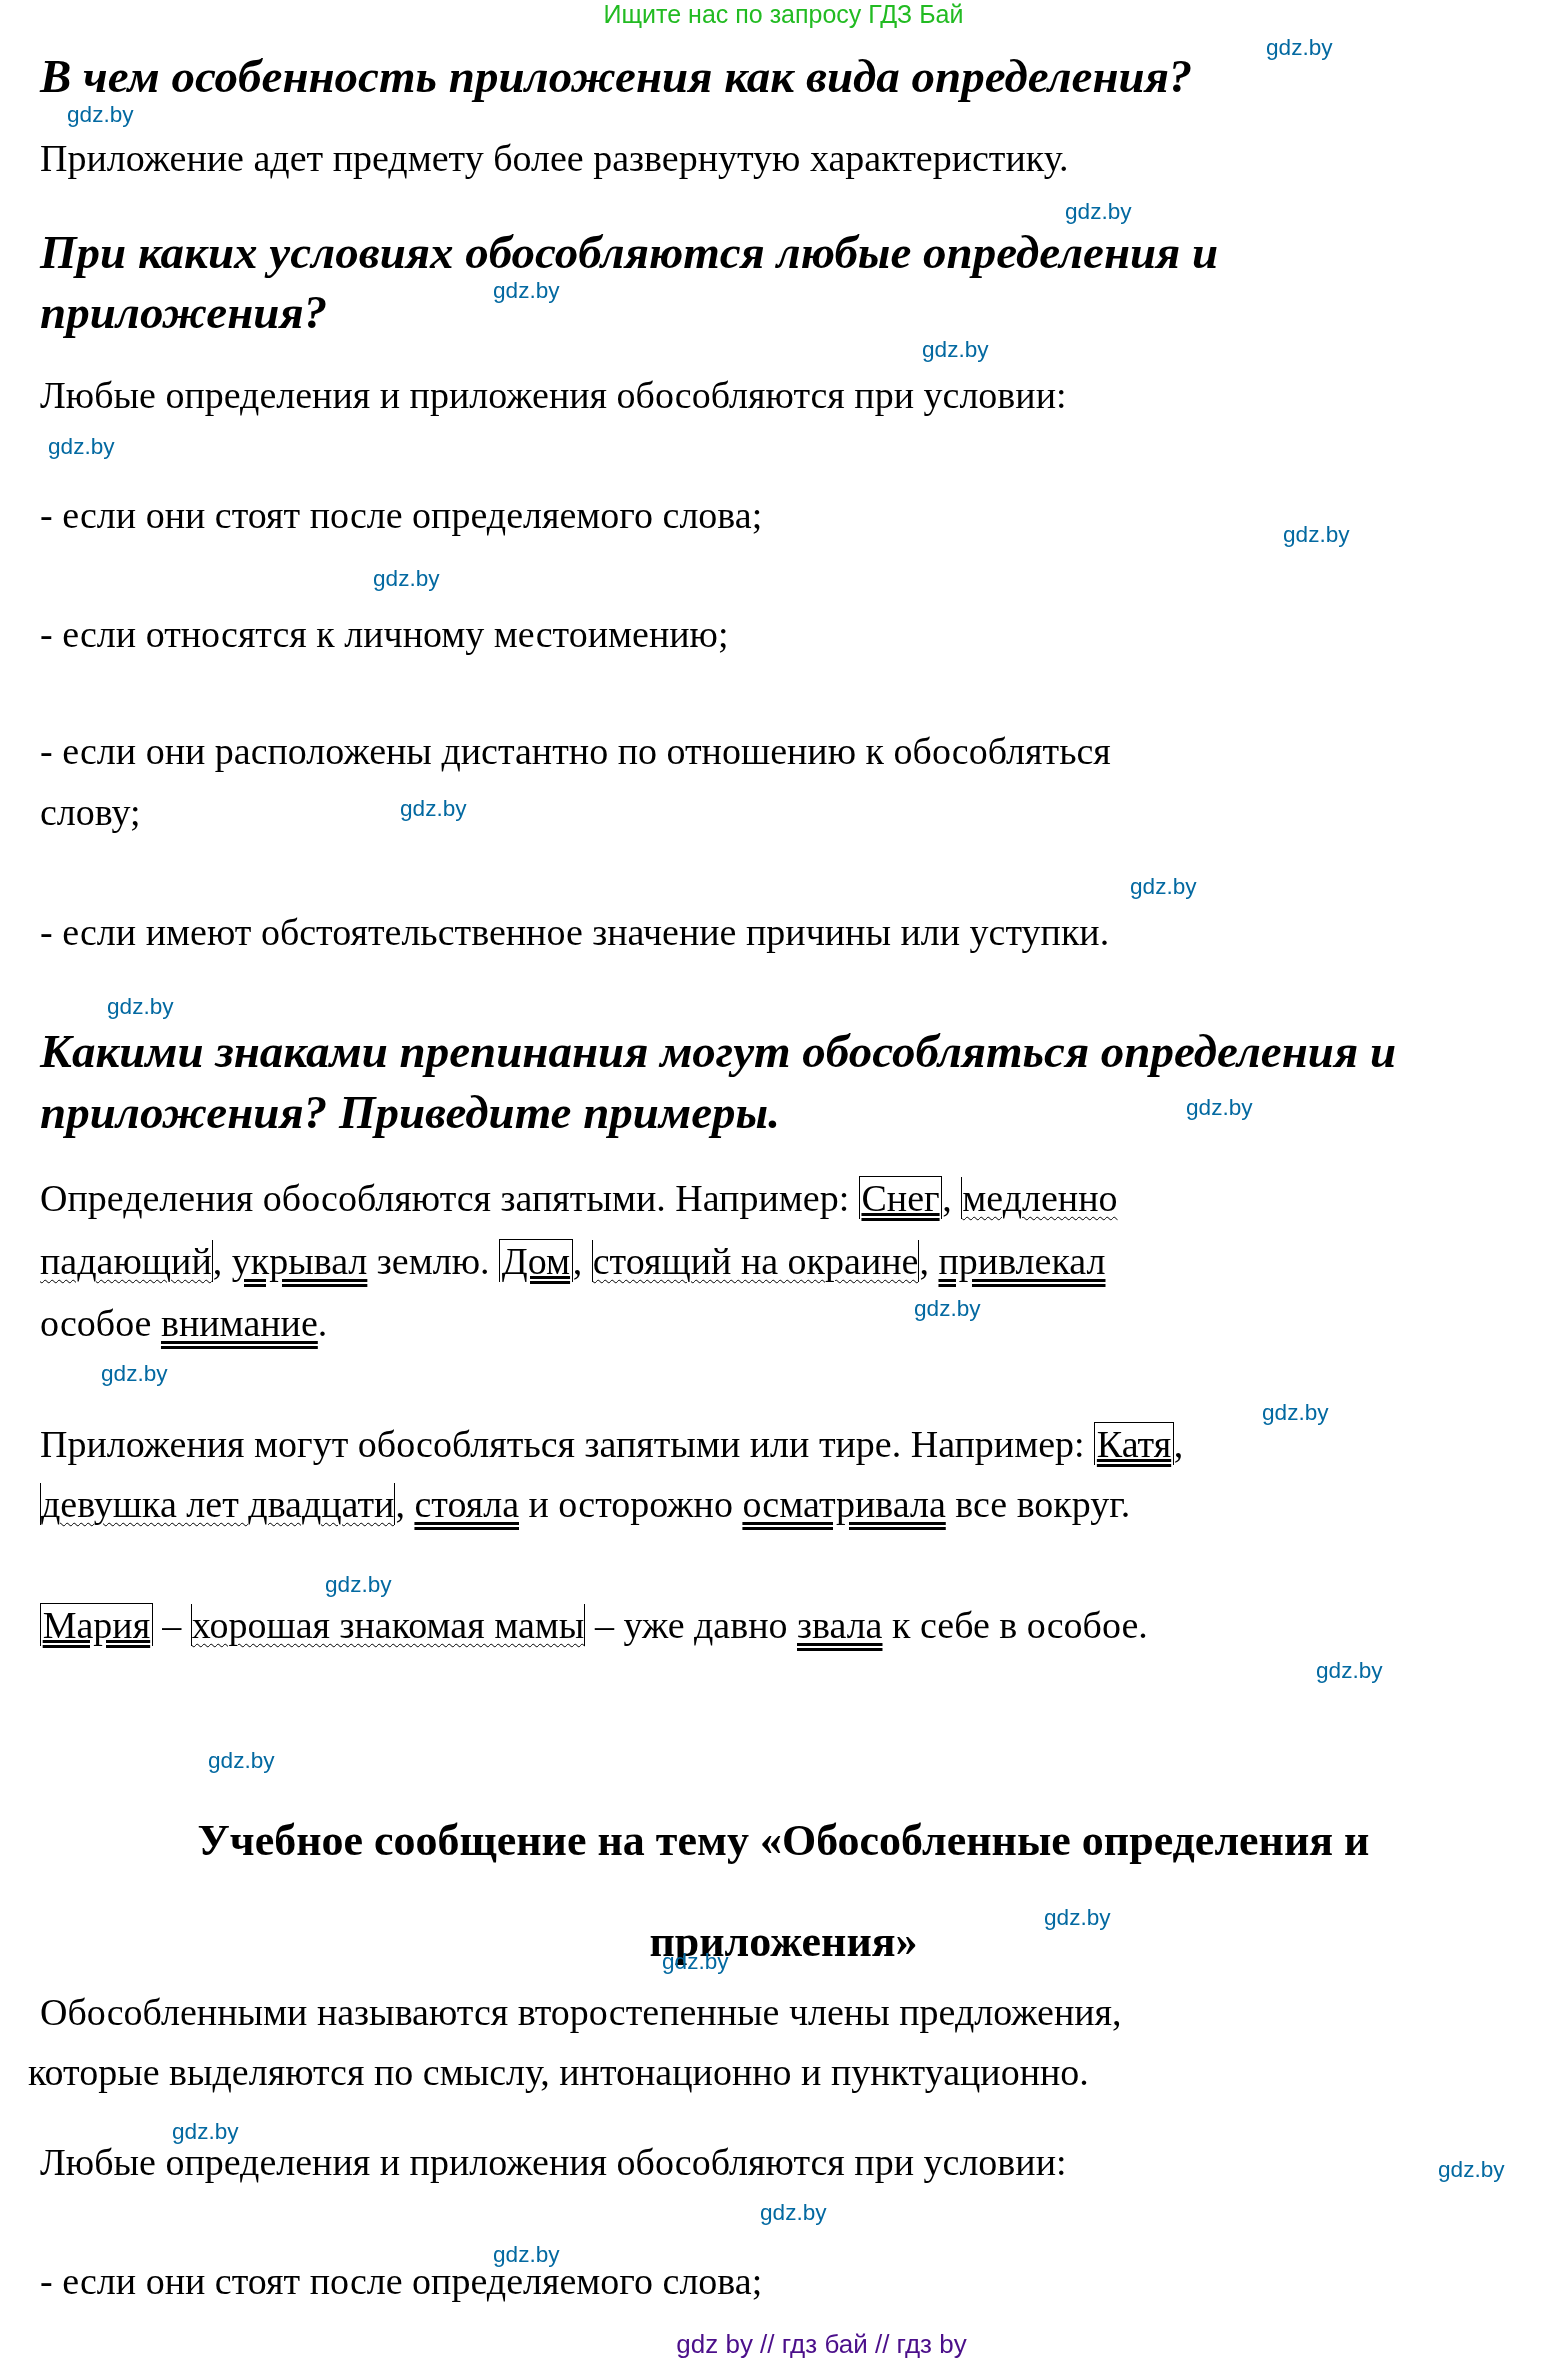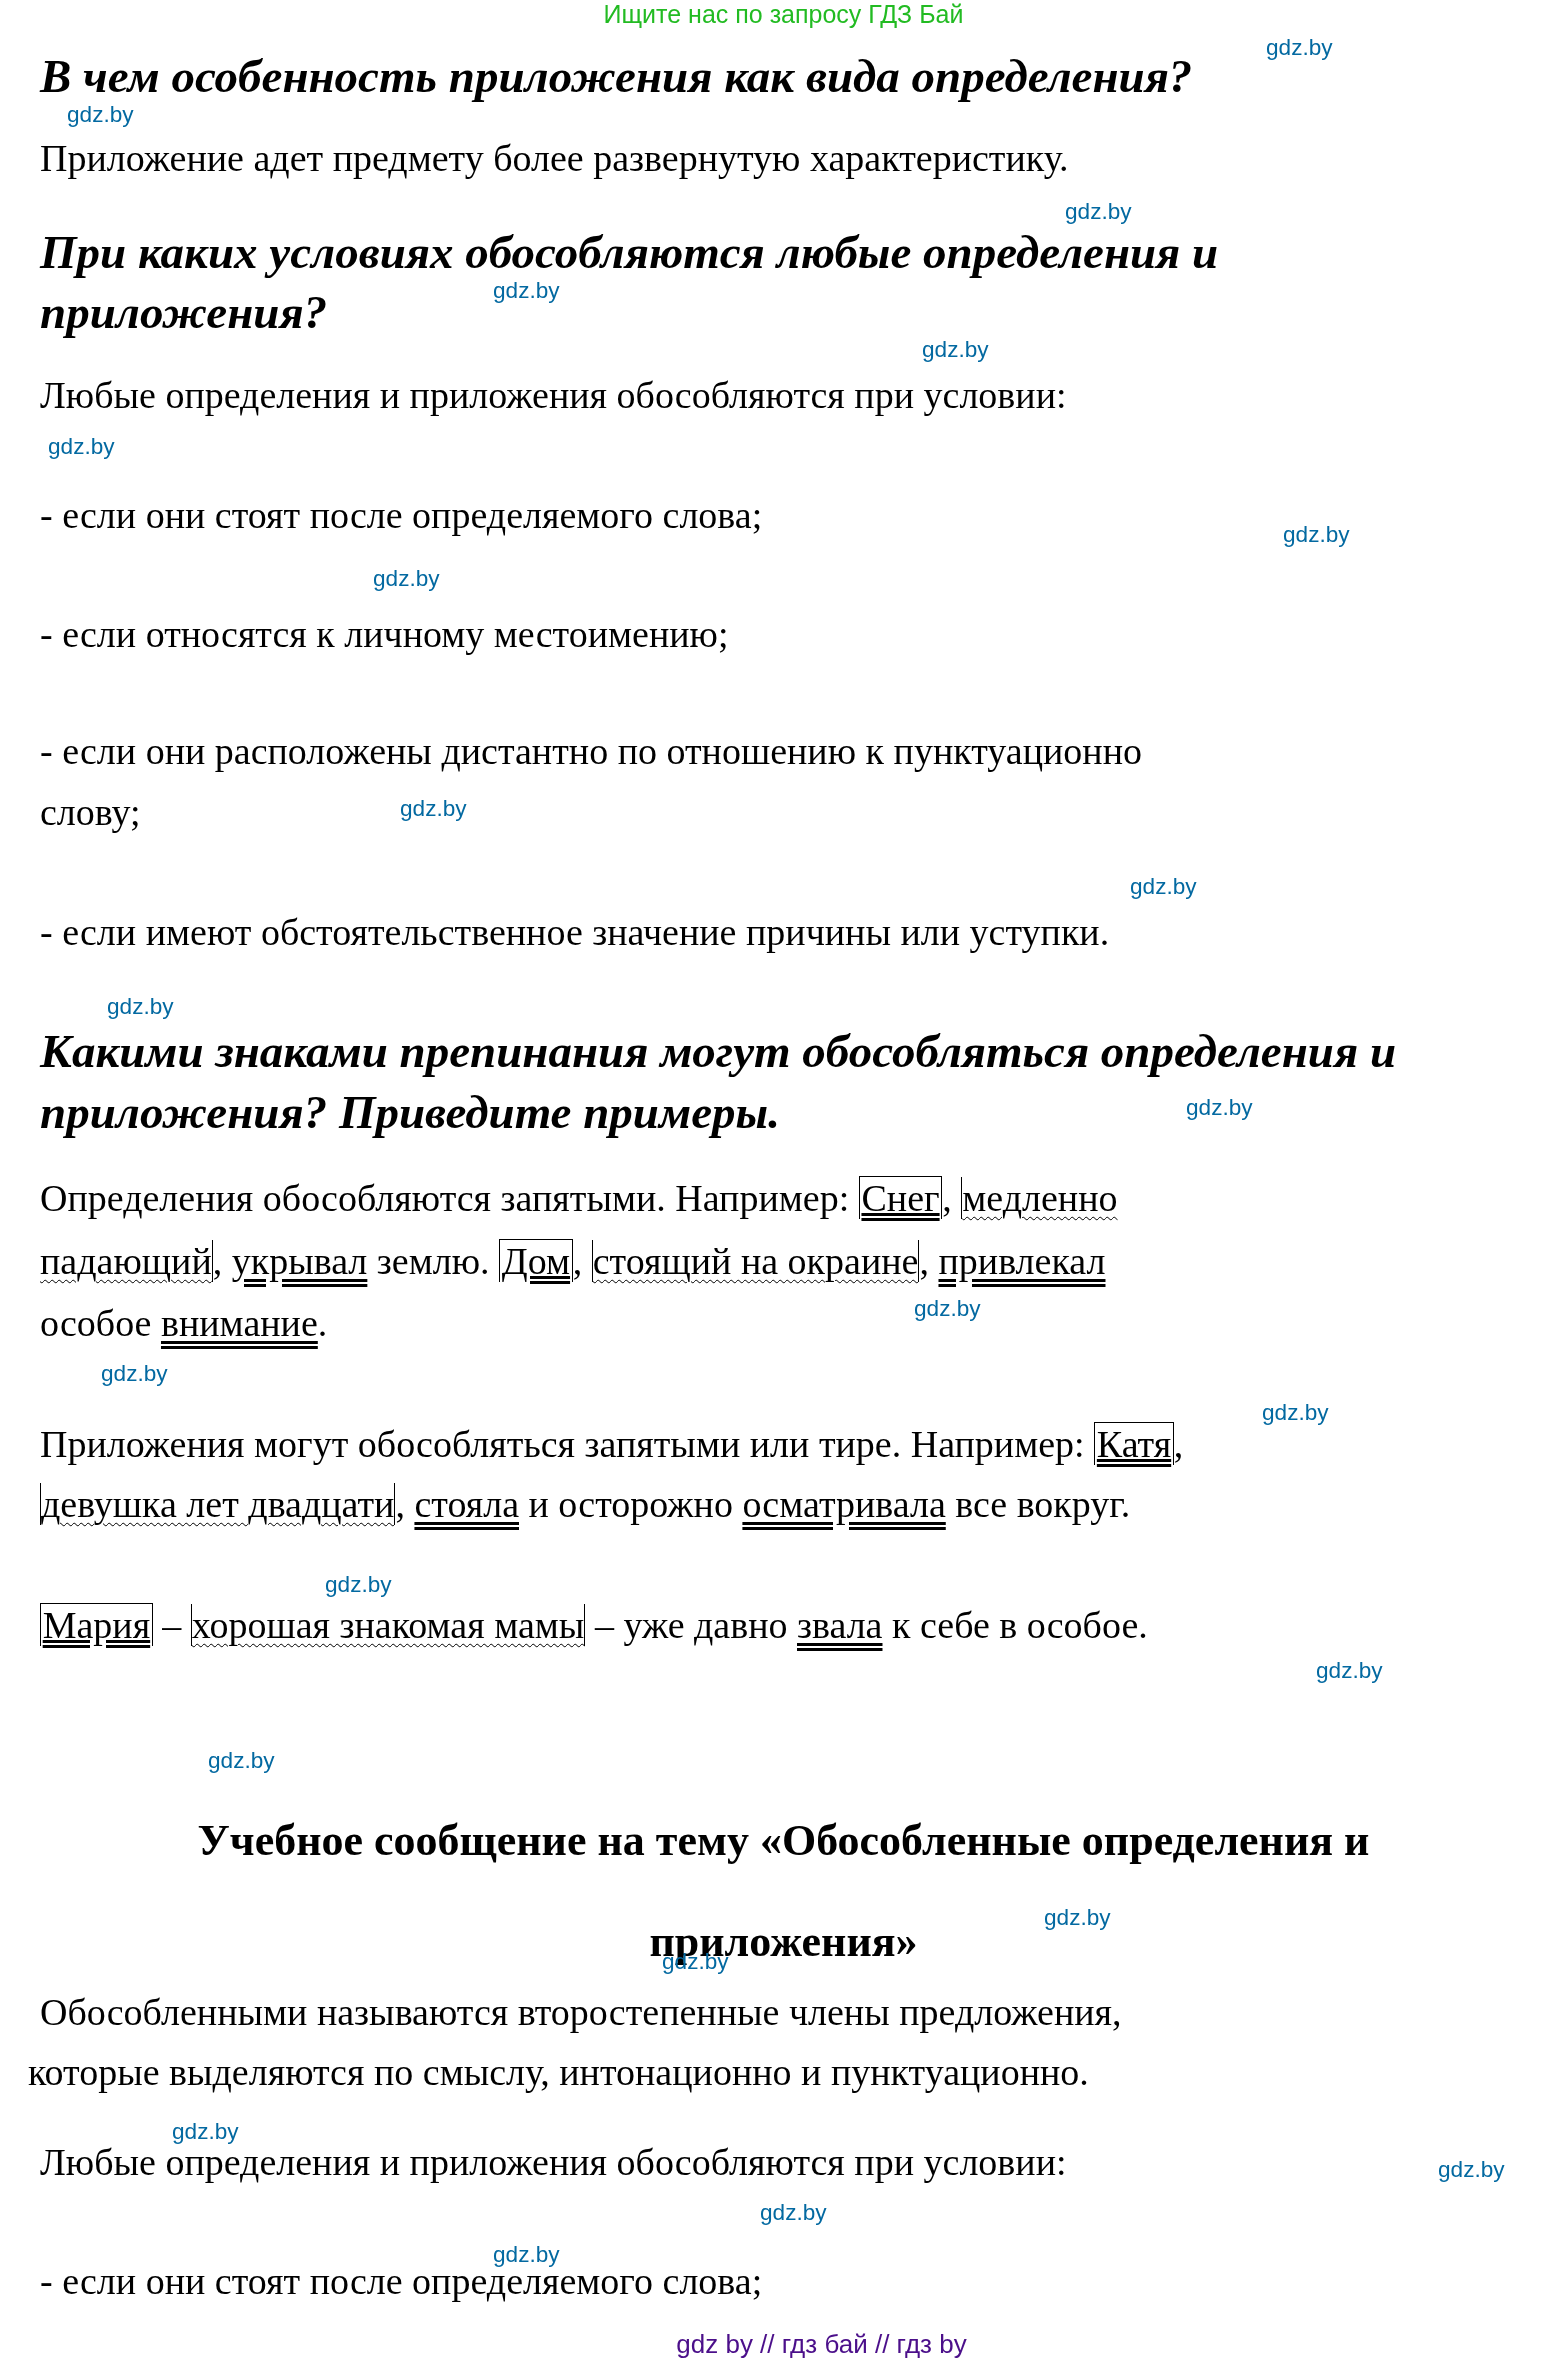--- a/index.html
+++ b/index.html
@@ -23,21 +23,21 @@
 <div class="abs banner">Ищите нас по запросу ГДЗ Бай</div>
 
 <div class="abs q" style="left:40px; top:49px;">В чем особенность приложения как вида определения?</div>
 <div class="abs t" style="left:40px; top:136px;">Приложение адет предмету более развернутую характеристику.</div>
 
 <div class="abs q" style="left:40px; top:225px;">При каких условиях обособляются любые определения и</div>
 <div class="abs q" style="left:40px; top:285px;">приложения?</div>
 <div class="abs t" style="left:40px; top:373px;">Любые определения и приложения обособляются при условии:</div>
 <div class="abs t" style="left:40px; top:493px;">- если они стоят после определяемого слова;</div>
 <div class="abs t" style="left:40px; top:612px;">- если относятся к личному местоимению;</div>
-<div class="abs t" style="left:40px; top:729px;">- если они расположены дистантно по отношению к пунктуационно</div>
+<div class="abs t" style="left:40px; top:729px;">- если они расположены дистантно по отношению к обособляться</div>
 <div class="abs t" style="left:40px; top:790px;">слову;</div>
 <div class="abs t" style="left:40px; top:910px;">- если имеют обстоятельственное значение причины или уступки.</div>
 
 <div class="abs q" style="left:40px; top:1024px;">Какими знаками препинания могут обособляться определения и</div>
 <div class="abs q" style="left:40px; top:1085px;">приложения? Приведите примеры.</div>
 
 <div class="abs t" style="left:40px; top:1176px;">
   <span>Определения обособляются запятыми. Например: </span><span class="subj">Снег</span><span>, </span><span class="attr bar">медленно</span>
 </div>
 <div class="abs t" style="left:40px; top:1239px;">

